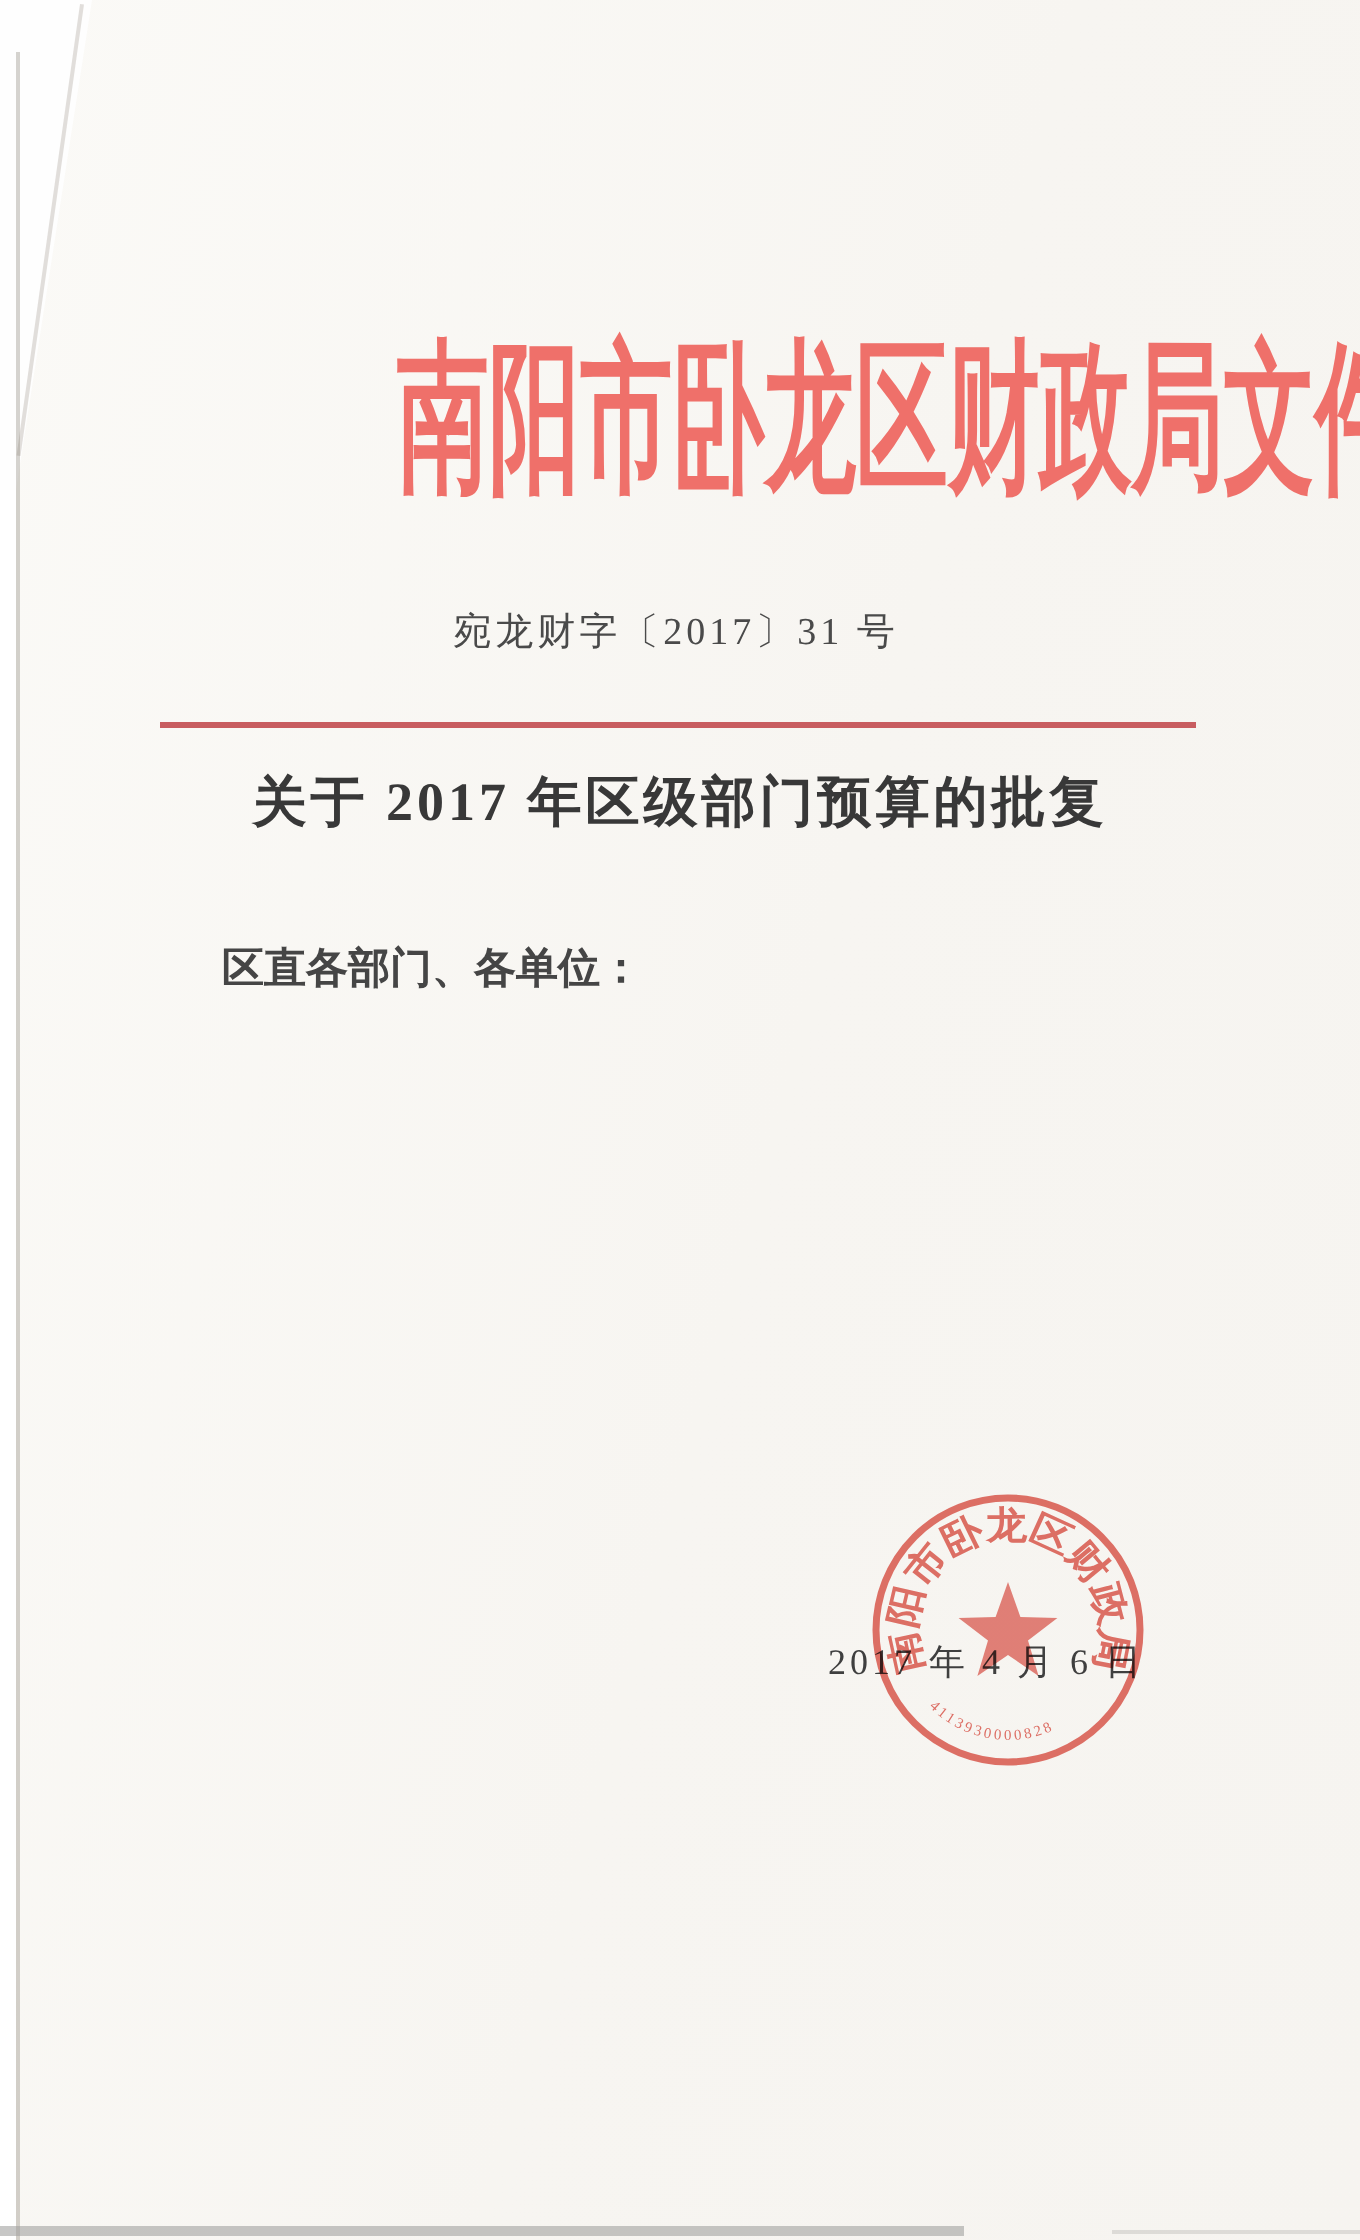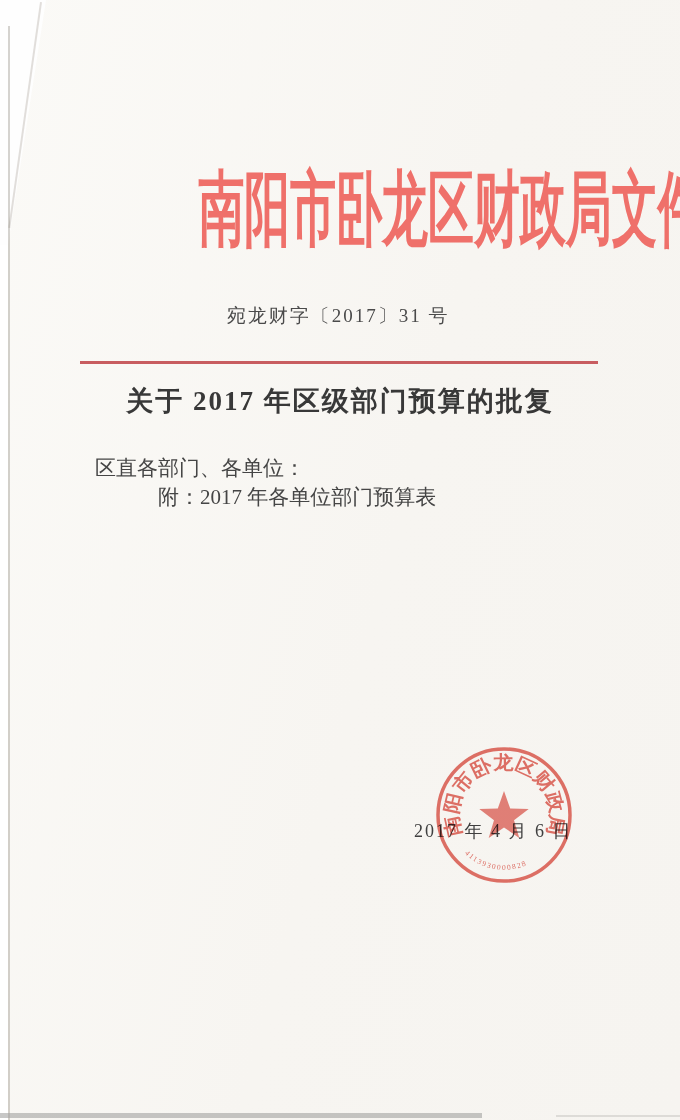--- a/index.html
+++ b/index.html
@@ -64,21 +64,21 @@
     text-align:center;
     font-size:27px;font-weight:700;color:#383838;letter-spacing:2px;
   }
 
   
   .content{
     position:absolute;top:454px;left:95px;width:491px;
     font-size:21px;line-height:28.6px;color:var(--ink);
     text-align:justify;
   }
-  .content p{margin:0;}
+  .content p{margin:16px;font-weight:bold;}
   .para{text-indent:2em;}
   .attachment{text-indent:3em;}
 
   .issue-date{
     position:absolute;left:414px;top:819px;
     font-size:18px;color:#3f3f3f;letter-spacing:2px;white-space:nowrap;
   }
 
   
   .seal{
@@ -107,21 +107,20 @@
   </div>
 
   <div class="doc-number">宛龙财字〔2017〕31 号</div>
 
   <div class="red-rule"></div>
 
   <div class="doc-title">关于 2017 年区级部门预算的批复</div>
 
   <div class="content">
     <p class="salutation">区直各部门、各单位：</p>
-    <p class="attachment">附：2017 年各单位部门预算表</p>
   </div>
 
   <div class="issue-date">2017 年 4 月 6 日</div>
 
   <svg class="seal" viewBox="0 0 142 142">
     <circle class="ring" cx="71" cy="71" r="66" fill="none" stroke-width="3.5"></circle>
     <defs>
       <path id="sealNameArc" d="M 29.3 90.4 A 46 46 0 1 1 112.7 90.4" fill="none"></path>
       <path id="sealCodeArc" d="M 27.7 104.9 A 55 55 0 0 0 114.3 104.9" fill="none"></path>
     </defs>

